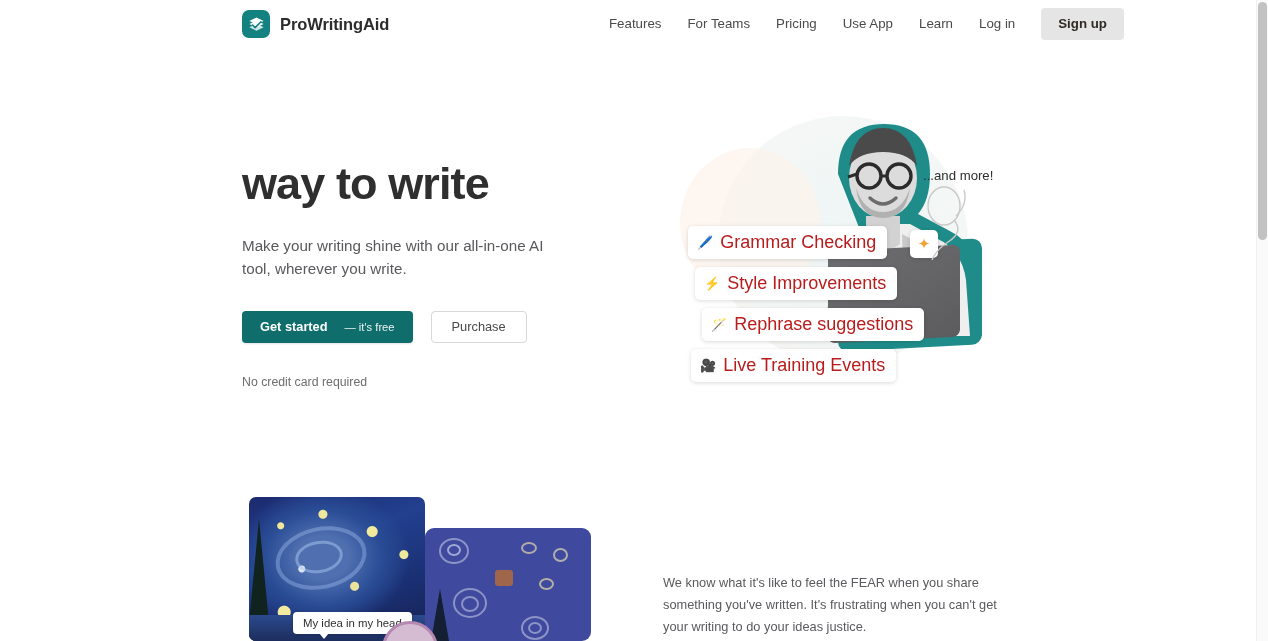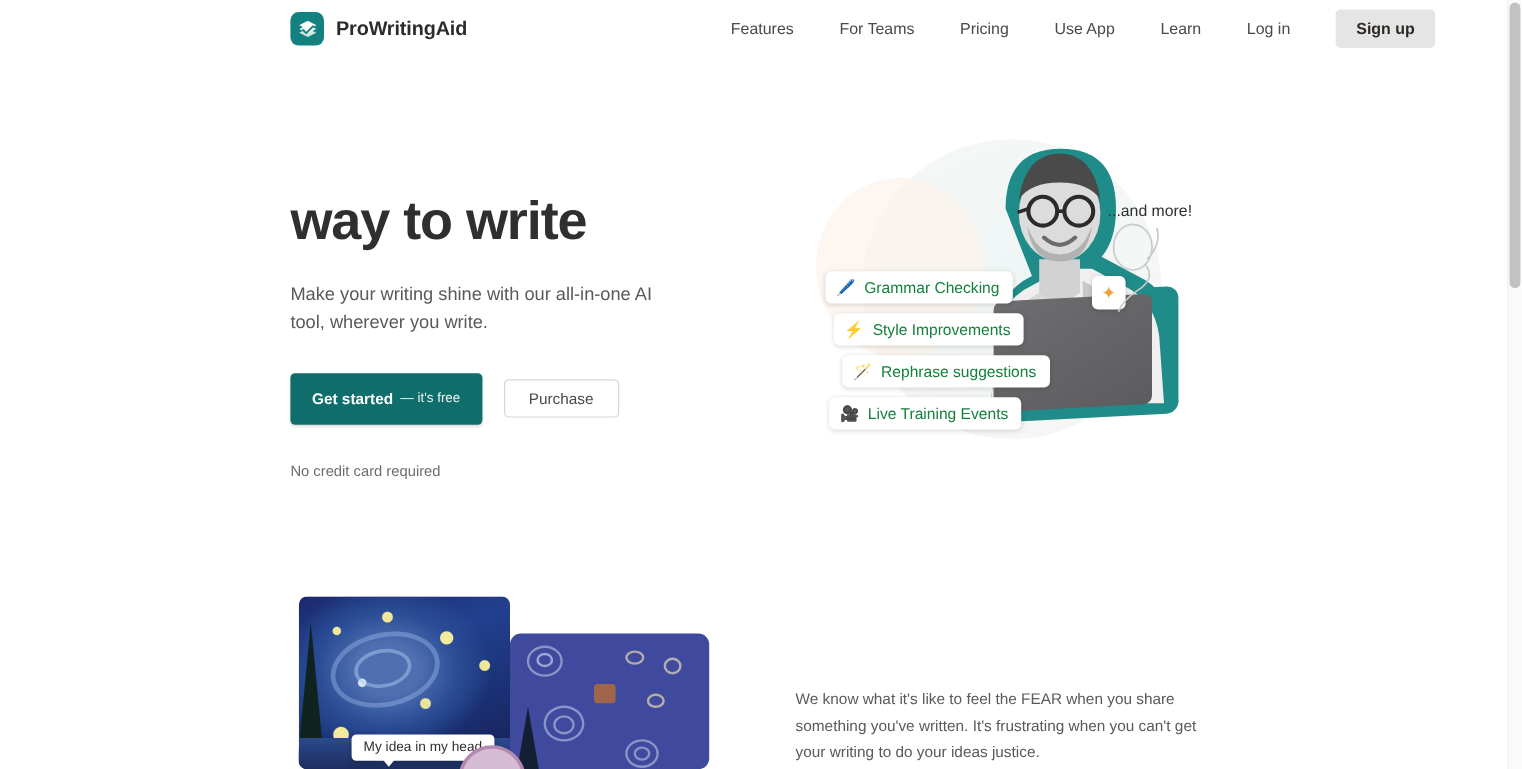--- a/index.html
+++ b/index.html
@@ -34,21 +34,21 @@
     display: flex; align-items: center; justify-content: center;
     flex: none;
   }
   .logo-mark svg { display: block; }
   .brand-name {
     font-size: 16.5px; font-weight: 700; color: #2c2c2c;
     letter-spacing: -0.1px; white-space: nowrap;
   }
   .nav {
     position: absolute; left: 596px; top: 0; height: 48px;
-    display: flex; align-items: center; gap: 12px;
+    display: flex; align-items: center; gap: 0;
   }
   .nav-link {
     font-size: 13.3px; color: #4a4a4a; text-decoration: none;
     padding: 6px 13px; white-space: nowrap; line-height: 1;
   }
   .nav-cta {
     margin-left: 13px;
     background: #e5e5e5; color: #2e2a24;
     font-size: 13.3px; font-weight: 700;
     border: none; border-radius: 4px;
@@ -64,21 +64,21 @@
     color: #2f2f2f; letter-spacing: -0.9px;
   }
   .hero-sub {
     margin-top: 22px;
     font-size: 15.2px; line-height: 1.55; color: #59595d;
     max-width: 330px;
   }
   .hero-actions { margin-top: 30px; display: flex; align-items: center; gap: 18px; }
   .btn-primary {
     background: #0f6d6c; color: #fff; border: none; border-radius: 4px;
-    padding: 0 18px; height: 43px; display: flex; align-items: center; gap: 6px;
+    padding: 0 18px; height: 32px; display: flex; align-items: center; gap: 17px;
     cursor: pointer; font-family: "Liberation Sans", sans-serif;
     box-shadow: 0 1px 2px rgba(0,0,0,.12);
   }
   .btn-primary .bp-main { font-size: 12.8px; font-weight: 700; }
   .btn-primary .bp-sub  { font-size: 11.2px; font-weight: 400; opacity: .92; }
   .btn-secondary {
     background: #fff; color: #4a4a4a;
     border: 1px solid #d7d7d7; border-radius: 4px;
     padding: 0 20px; height: 32px;
     font-size: 12.8px; cursor: pointer;
@@ -135,21 +135,21 @@
     align-items: flex-start;
   }
   .pill {
     display: flex; align-items: center; gap: 7px;
     background: #fff; border-radius: 5px;
     padding: 6px 11px 6px 9px;
     box-shadow: 0 1px 4px rgba(0,0,0,.15);
     white-space: nowrap;
   }
   .pill-icon { font-size: 13px; line-height: 1; }
-  .pill-label { font-size: 13px; color: #15803d; font-weight: 500; }
+  .pill-label { font-size: 18px; color: #b91c1c; font-weight: 500; }
   .pill:nth-child(2) { margin-left: 7px; }
   .pill:nth-child(3) { margin-left: 14px; }
   .pill:nth-child(4) { margin-left: 3px; }
 
   
   .sec2-art { position: absolute; left: 249px; top: 497px; }
   .starry {
     position: absolute; left: 0; top: 0;
     width: 176px; height: 144px; border-radius: 7px;
     overflow: hidden;

